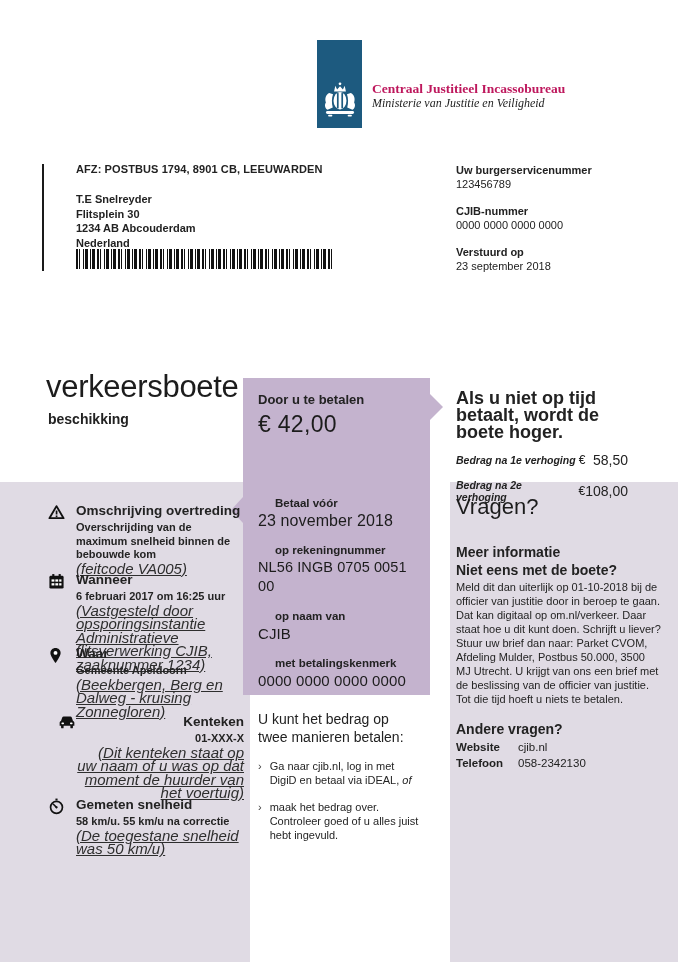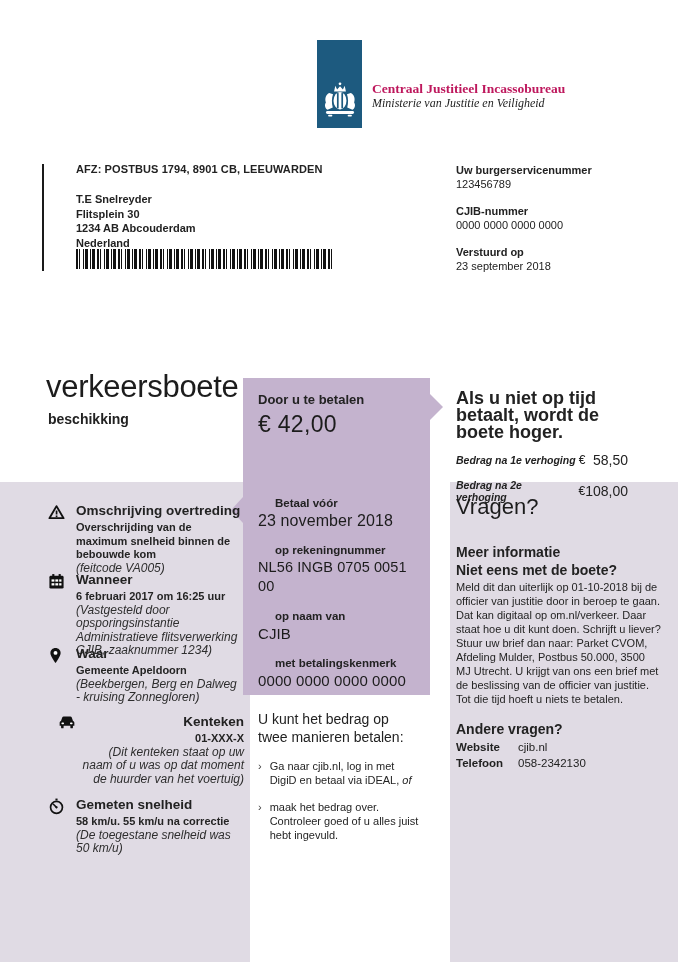--- a/index.html
+++ b/index.html
@@ -74,21 +74,21 @@
   .methods-head{font-size:14px;font-weight:400;line-height:17.5px;}
   .method-item{display:flex;gap:8px;margin-top:13px;}
   .method-item .chev{font-size:11px;color:#3c3c3c;line-height:14px;flex:none;}
   .method-item .body{font-size:11px;line-height:14px;color:#242424;}
 
   
   .section{left:48px;width:196px;display:grid;grid-template-columns:28px 1fr;z-index:4;}
   .sec-icon{padding-top:1px;}
   .sec-title{font-size:13.5px;font-weight:700;line-height:16px;margin-bottom:2px;}
   .sec-bold{font-size:11px;font-weight:700;line-height:13.5px;color:#242424;}
-  .sec-note{font-size:12px;font-style:italic;font-weight:500;line-height:13.5px;color:#2e2e2e;}
+  .sec-note{font-size:15px;font-style:italic;font-weight:500;line-height:13.5px;color:#2e2e2e;text-decoration:underline;}
 
   
   .questions{left:456px;top:494px;width:206px;z-index:4;}
   .q-title{font-size:22px;color:#1c1c1c;margin-bottom:24px;}
   .q-head{font-size:14px;font-weight:700;margin-bottom:2px;}
   .q-body{font-size:11px;line-height:14px;color:#242424;margin-bottom:15px;}
   .contact-row{display:flex;font-size:11.5px;line-height:16px;}
   .contact-row .lbl{width:62px;font-weight:700;}
 </style>
 </head>

